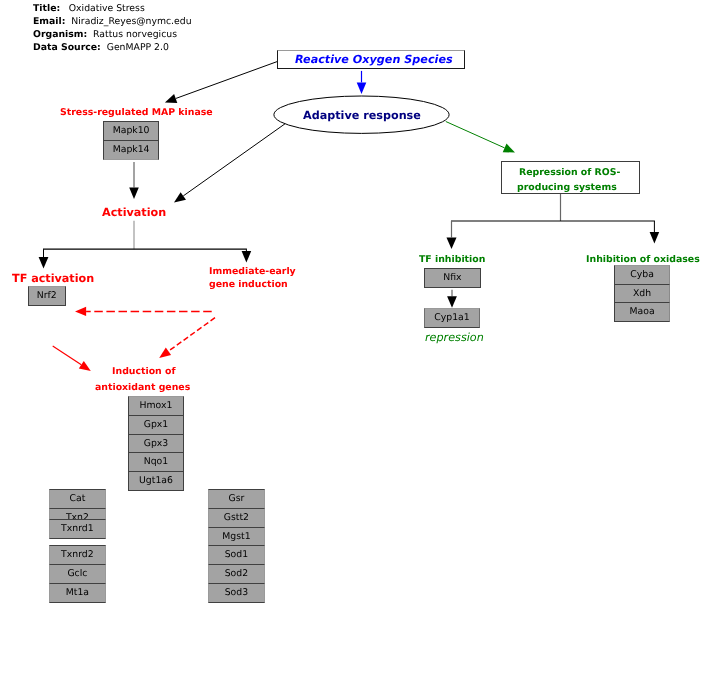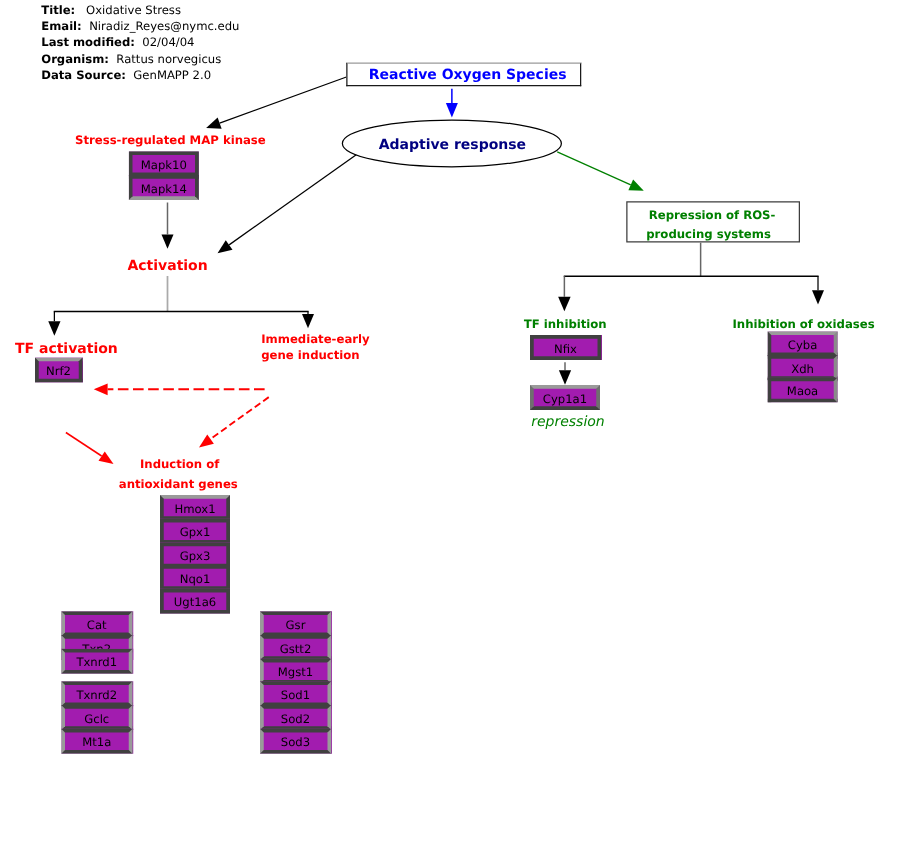--- a/index.html
+++ b/index.html
@@ -44,21 +44,21 @@
   
   .lbl {
     position: absolute;
     white-space: nowrap;
     font-weight: bold;
   }
   .small { font-size: 9.35px; line-height: 9.35px; }
   .large { font-size: 11.2px; line-height: 11.2px; }
   .red { color: var(--red); }
   .green { color: var(--green); }
-  .blue { color: var(--blue); }
+  .blue { color: var(--blue); font-style: italic; }
   .navy { color: var(--navy); text-align: right; }
   
   .e-line   { stroke: var(--line); }
   .e-red    { stroke: var(--red); }
   .e-green  { stroke: var(--green); }
   .e-blue   { stroke: var(--blue); }
   .e-stem   { stroke: var(--line_stem); }
   .e-stem-l { stroke: var(--line_stem_light); }
   .h-line   { fill: var(--line); }
   .h-red    { fill: var(--red); }
@@ -81,22 +81,22 @@
   .gene-group {
     position: absolute;
     background: transparent;
   }
   .gene-row {
     position: absolute;
     left: 0;
     width: 100%;
     height: 19.63px;
     box-sizing: border-box;
-    border: 3px solid #404040;
-    background: #a21caf;
+    border: 1px solid #404040;
+    background: #a3a3a3;
     font-size: 9.3px;
     line-height: 17.4px;
     text-align: center;
     color: #000;
     white-space: nowrap;
   }
   .gene-row, .lbl, #header .hrow { will-change: transform; }
 
   
   #g-cat .gene-row, #g-gsr .gene-row { border-left-color: #9a9a9a; border-right-color: #9a9a9a; }
@@ -118,21 +118,20 @@
   #g-oxid   { left: 613.9px; top: 265.0px; width: 56.1px; }
 </style>
 </head>
 <body>
 
 <div id="page">
 
   <div id="header">
       <div class="hrow"><span class="hlabel">Title:</span>&nbsp;&nbsp;<span class="hvalue">Oxidative Stress</span></div>
       <div class="hrow"><span class="hlabel">Email:</span>&nbsp;&nbsp;<span class="hvalue">Niradiz_Reyes@nymc.edu</span></div>
-      <div class="hrow"><span class="hlabel">Last modified:</span>&nbsp;&nbsp;<span class="hvalue">02/04/04</span></div>
       <div class="hrow"><span class="hlabel">Organism:</span>&nbsp;&nbsp;<span class="hvalue">Rattus norvegicus</span></div>
       <div class="hrow"><span class="hlabel">Data Source:</span>&nbsp;&nbsp;<span class="hvalue">GenMAPP 2.0</span></div>
     </div>
 
   <svg id="edges" viewBox="0 0 721 682">
     <ellipse cx="361.5" cy="114.7" rx="87.6" ry="18.7" class="e-line" fill="#fff" stroke-width="1"></ellipse>
 
     <line class="e-stem-l" x1="134" y1="220.8" x2="134" y2="249.2" stroke-width="1.4"></line>
     <line class="e-line" x1="43" y1="249.2" x2="246.9" y2="249.2" stroke-width="1.2"></line>
     <line class="e-stem" x1="560.5" y1="194" x2="560.5" y2="221" stroke-width="1.2"></line>

